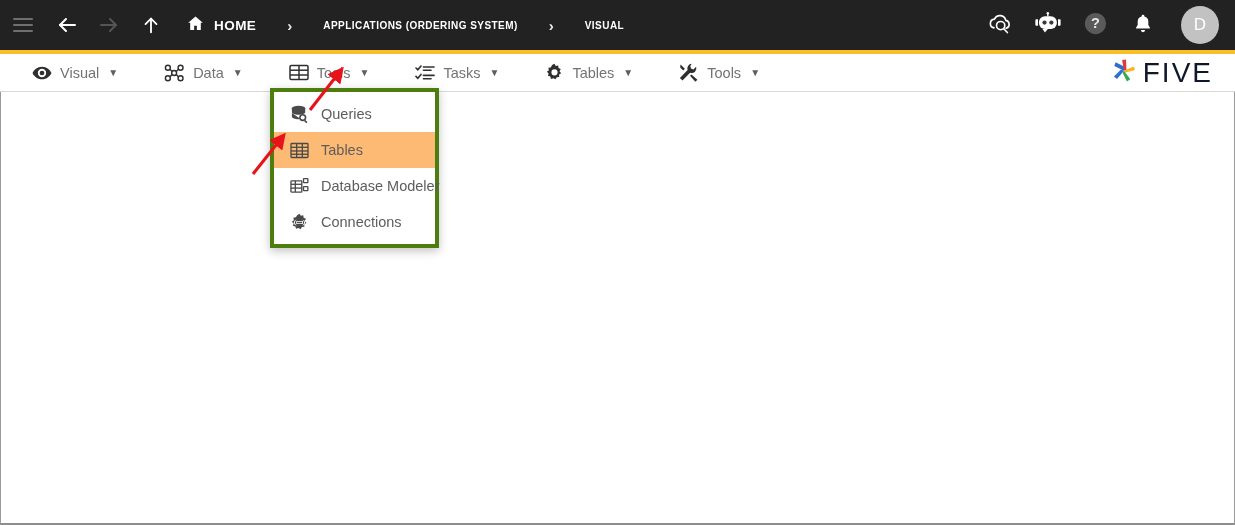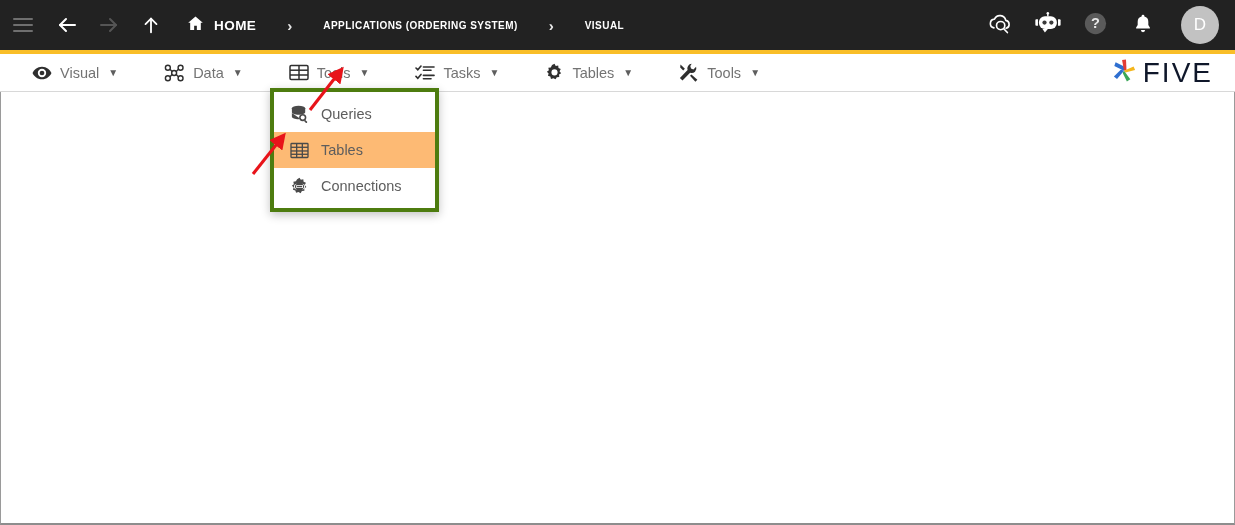--- a/index.html
+++ b/index.html
@@ -379,20 +379,33 @@
           <line x1="1" y1="9.5" x2="19" y2="9.5"></line>
           <line x1="1" y1="13.0" x2="19" y2="13.0"></line>
           <line x1="7" y1="1.6" x2="7" y2="16.4"></line>
           <line x1="13" y1="1.6" x2="13" y2="16.4"></line>
         </svg>
       </span>
       <span>Tables</span>
     </div>
 
 
+    <div class="dd-item">
+      <span class="dd-ico">
+        <svg width="19" height="18" viewBox="0 0 20 18" fill="none" stroke="#4a4a4a" stroke-width="1.4">
+          <rect x="1" y="3.6" width="11.4" height="11.8" rx="0.7"></rect>
+          <line x1="1" y1="7.2" x2="12.4" y2="7.2"></line>
+          <line x1="1" y1="11.2" x2="12.4" y2="11.2"></line>
+          <line x1="5.6" y1="3.6" x2="5.6" y2="15.4"></line>
+          <rect x="14.2" y="1.2" width="4.6" height="4.3" rx="0.5"></rect>
+          <rect x="14.2" y="9.6" width="4.6" height="4.3" rx="0.5"></rect>
+        </svg>
+      </span>
+      <span>Database Modeler</span>
+    </div>
 
     <div class="dd-item">
       <span class="dd-ico">
         <svg width="19" height="19" viewBox="0 0 20 20" fill="#4a4a4a">
           <path d="M10 0.7l1.4 2.2 2.6-0.6 0.3 2.7 2.5 1.1-1.3 2.3 1.7 2.1-2.2 1.5 0.2 2.6-2.7 0.2-1.3 2.3-2.3-1.3-2.5 0.9-0.8-2.5-2.5-0.9 0.8-2.5L1.9 9.2l2.2-1.7-0.6-2.5 2.7-0.4 1.3-2.3z"></path>
           <path d="M7.3 13.2a3.3 3.3 0 0 1 0-6.2 2.6 2.6 0 0 0 0 6.2zM12.7 7a3.3 3.3 0 0 1 0 6.2 2.6 2.6 0 0 0 0-6.2z" fill="#ffffff"></path>
           <path d="M6.6 8.5h7.0v3.1h-7.0z" fill="#ffffff"></path>
           <path d="M7.4 9.3h5.3v1.5H7.4z" fill="#4a4a4a"></path>
         </svg>
       </span>

